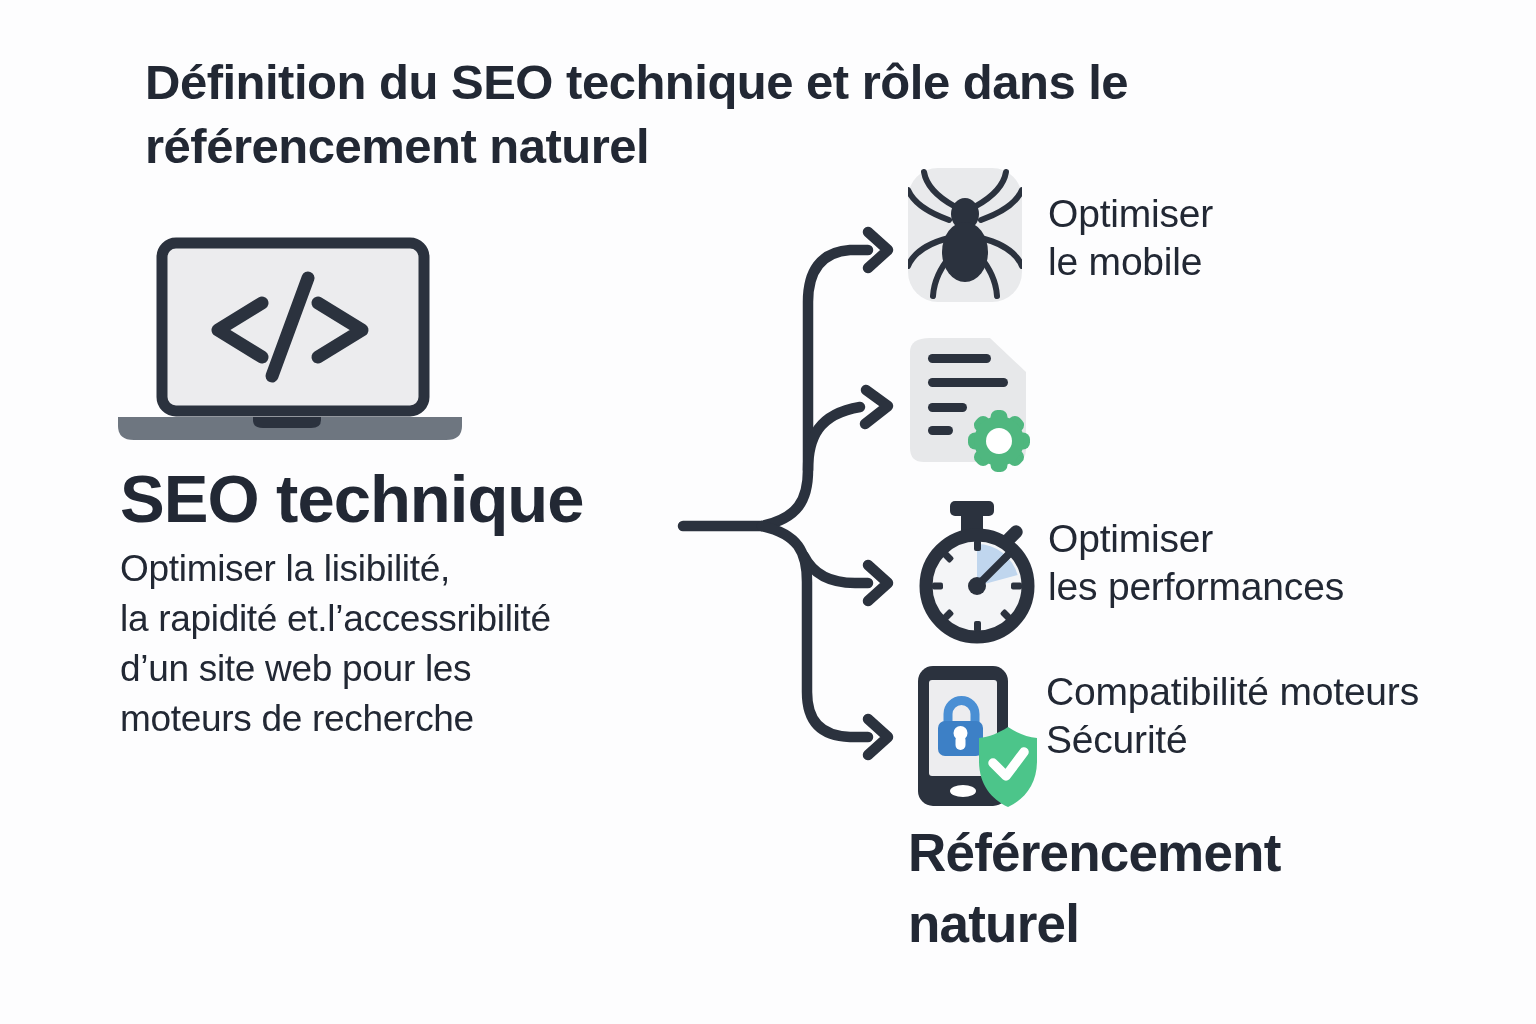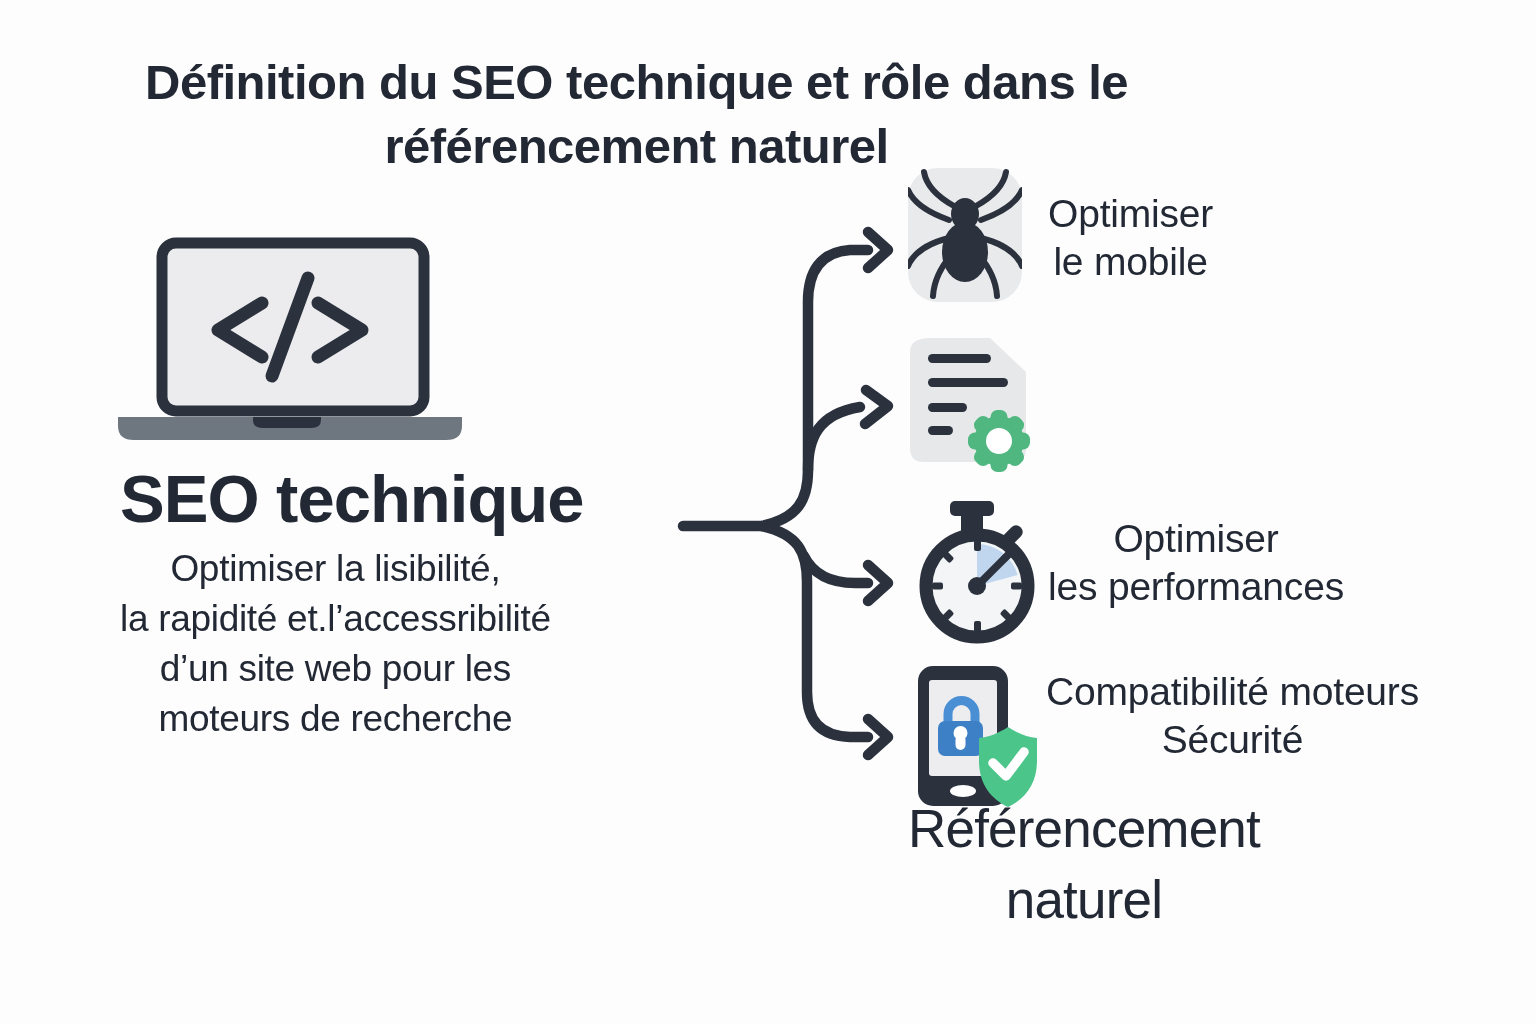--- a/index.html
+++ b/index.html
@@ -1,40 +1,39 @@
 <!DOCTYPE html>
 <html><head>
 <meta charset="utf-8">
 <style>
   html,body{margin:0;padding:0;background:#fdfdfe;}
   .canvas{
     position:relative;width:1536px;height:1024px;overflow:hidden;
     background:#fdfdfe;color:#222834;
     font-family:"Liberation Sans", sans-serif;
-    text-align:center;
   }
   .abs{position:absolute;}
   .title{
     left:145px;top:50px;font-size:49px;font-weight:700;line-height:64px;
     letter-spacing:-0.5px;color:#222834;
   }
   .seo-heading{
     left:120px;top:469px;font-size:67px;font-weight:700;line-height:60px;
     letter-spacing:-1px;color:#222834;
   }
   .desc{
     left:120px;top:544px;font-size:37px;font-weight:400;line-height:50px;
     letter-spacing:-0.3px;color:#222834;
   }
   .branch-label{
     left:1048px;font-size:39px;font-weight:500;line-height:48px;
     letter-spacing:-0.2px;color:#222834;
   }
   .target-heading{
-    left:908px;top:793px;font-size:53px;font-weight:400;line-height:71px;
+    left:908px;top:817px;font-size:53px;font-weight:700;line-height:71px;
     letter-spacing:-0.8px;color:#222834;
   }
   svg{display:block;}
 </style>
 </head>
 <body>
 
 <div class="canvas">
 
   <div class="abs title">

